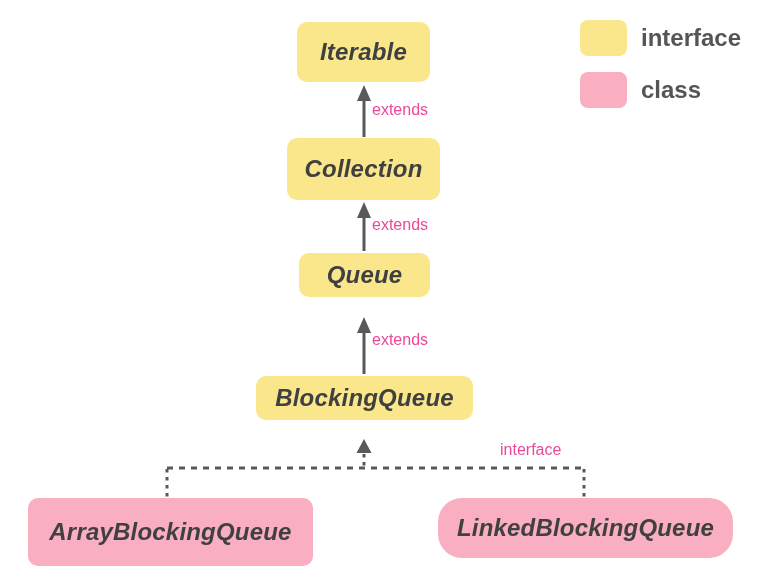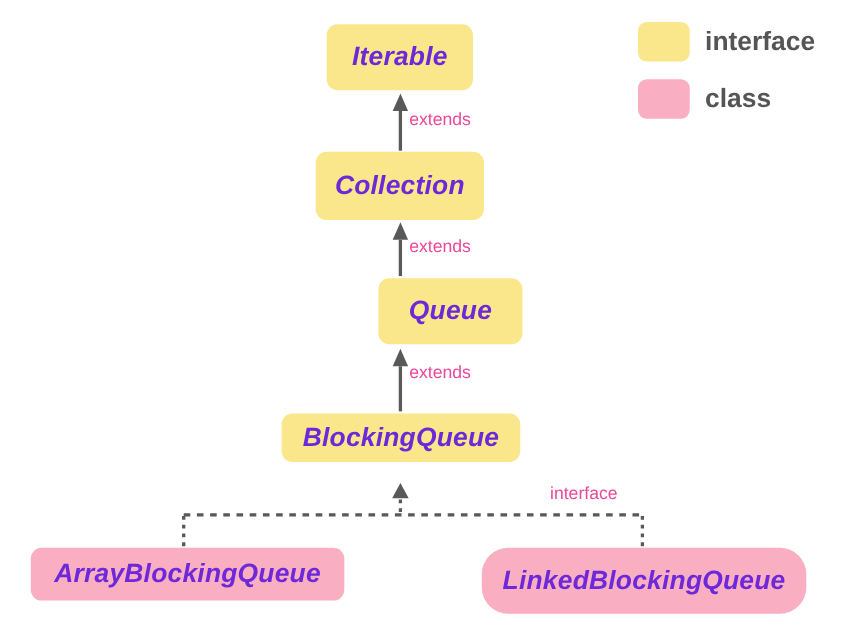--- a/index.html
+++ b/index.html
@@ -12,21 +12,21 @@
   }
   .edges{position:absolute;left:0;top:0;width:768px;height:583px;}
   .edges line{stroke-width:3;}
   .edges line.dash-h{stroke-dasharray:6 6;}
   .edges line.dash-v{stroke-dasharray:3.5 4.5;}
   .node{
     position:absolute;
     display:flex;align-items:center;justify-content:center;
     border-radius:10px;
     font-style:italic;font-weight:700;font-size:24px;
-    color:#6d28d9;
+    color:#404040;
     letter-spacing:0.2px;
     white-space:nowrap;
   }
   .edge-label{
     position:absolute;
     font-size:16px;color:#ec4899;
     white-space:nowrap;
   }
   .legend-row{
     position:absolute;left:580px;
@@ -67,29 +67,29 @@
   </svg>
 
   <div class="node" style="left: 297px; top: 22px; width: 133px; height: 60px; background-color: rgb(250, 231, 140);">
     <span>Iterable</span>
   </div>
 
   <div class="node" style="left: 287px; top: 138px; width: 153px; height: 62px; background-color: rgb(250, 231, 140); text-align: right;">
     <span>Collection</span>
   </div>
 
-  <div class="node" style="left: 299px; top: 253px; width: 131px; height: 60px; background-color: rgb(250, 231, 140); margin-left: 45px;">
+  <div class="node" style="left: 299px; top: 253px; width: 131px; height: 44px; background-color: rgb(250, 231, 140);">
     <span>Queue</span>
   </div>
 
   <div class="node" style="left: 256px; top: 376px; width: 217px; height: 44px; background-color: rgb(250, 231, 140);">
     <span>BlockingQueue</span>
   </div>
 
-  <div class="node" style="left: 28px; top: 498px; width: 285px; height: 48px; background-color: rgb(249, 174, 193);">
+  <div class="node" style="left: 28px; top: 498px; width: 285px; height: 68px; background-color: rgb(249, 174, 193);">
     <span>ArrayBlockingQueue</span>
   </div>
 
   <div class="node" style="left: 438px; top: 498px; width: 295px; height: 60px; background-color: rgb(249, 174, 193); border-radius: 24px;">
     <span>LinkedBlockingQueue</span>
   </div>
 
   <div class="edge-label" style="left:372px;top:101px;">extends</div>
 
   <div class="edge-label" style="left:372px;top:216px;">extends</div>

